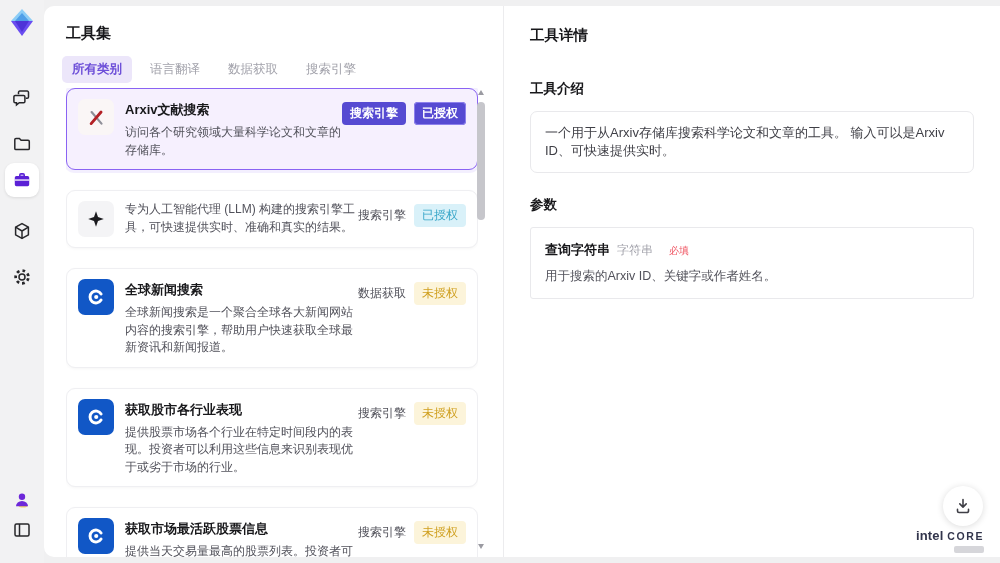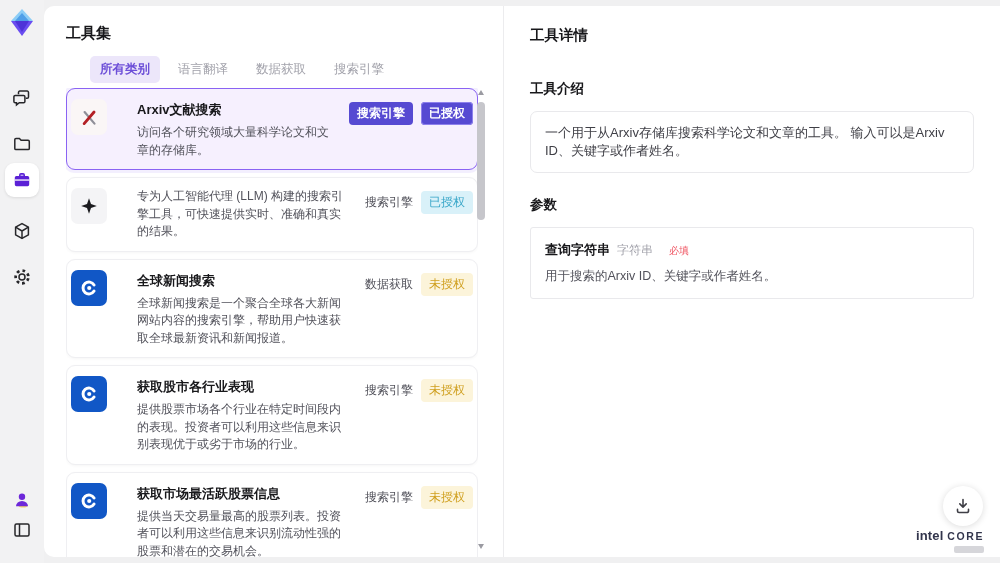--- a/index.html
+++ b/index.html
@@ -11,25 +11,25 @@
   .side .logo{position:absolute;left:8px;top:8px;width:28px;height:30px;}
   .rail-item{position:absolute;left:8px;width:28px;height:28px;display:flex;align-items:center;justify-content:center;cursor:pointer;}
   .rail-chip{position:absolute;left:5px;top:163px;width:34px;height:34px;background:#fff;border-radius:9px;box-shadow:0 1px 3px rgba(0,0,0,.10);}
   .rail-item svg{display:block;}
 
   
   .main{position:absolute;left:44px;top:6px;right:0;bottom:6px;background:#fff;border-radius:10px 0 0 10px;}
 
   
   .list-title{position:absolute;left:22px;top:18px;font-size:15px;font-weight:bold;color:#18181b;}
-  .tabs{position:absolute;left:18px;top:50px;display:flex;gap:8px;align-items:center;margin-left:28px;}
+  .tabs{position:absolute;left:18px;top:50px;display:flex;gap:8px;align-items:center;}
   .tab{font-size:12.5px;color:#a1a1aa;padding:5px 10px;border-radius:5px;cursor:pointer;white-space:nowrap;}
   .tab.active{background:#ece6fa;color:#6d4fd8;font-weight:bold;}
   .cards{position:absolute;left:22px;top:82px;width:412px;bottom:0;overflow:hidden;}
-  .tool-card{display:flex;align-items:flex-start;padding:10px 4px;border:1px solid #efeff2;border-radius:9px;margin-bottom:7px;background:#fff;box-shadow:0 1px 3px rgba(0,0,0,.04);cursor:pointer;box-sizing:border-box;gap:19px;}
+  .tool-card{display:flex;align-items:flex-start;padding:10px 11px;border:1px solid #efeff2;border-radius:9px;margin-bottom:20px;background:#fff;box-shadow:0 1px 3px rgba(0,0,0,.04);cursor:pointer;box-sizing:border-box;}
   .tool-card.selected{background:#f6f0fe;border:1.5px solid #8a63f3;box-shadow:0 0 0 3px rgba(138,99,243,.10);}
   .tool-icon{width:36px;height:36px;border-radius:7px;background:#f4f4f6;display:flex;align-items:center;justify-content:center;flex:0 0 36px;margin-right:11px;overflow:hidden;}
   .tool-icon.icon-news-blue{background:#1157c6;}
   .tool-icon.icon-arxiv{background:#faf6f6;}
   .tool-body{flex:1;min-width:0;}
   .tool-name{font-size:13px;font-weight:bold;color:#18181b;margin:2px 0 5px;}
   .tool-desc{font-size:12px;color:#52525b;line-height:1.46;max-width:238px;}
   .tool-tags{display:flex;gap:8px;align-items:center;margin-left:auto;padding-top:3px;}
   .tag{font-size:12px;white-space:nowrap;border-radius:4px;padding:3px 8px;}
   .tag.solid{background:#564ad2;color:#fff;font-weight:bold;}
@@ -224,21 +224,21 @@
 
     <div class="scrollbar">
       <div class="scroll-arrow up"></div>
       <div class="scroll-thumb"></div>
       <div class="scroll-arrow down"></div>
     </div>
 
     <div class="detail">
       <div class="detail-title">工具详情</div>
       <div class="section-title">工具介绍</div>
-      <div class="intro-box">一个用于从Arxiv存储库搜索科学论文和文章的工具。 输入可以是Arxiv ID、关键字或作者姓名。</div>
+      <div class="intro-box">一个用于从Arxiv存储库搜索科学论文和文章的工具。 输入可以是Arxiv ID、可快速提供实时。</div>
       <div class="section-title">参数</div>
       <div class="param-box">
         <div class="param-head">
           <span class="param-name">查询字符串</span>
           <span class="param-type">字符串</span>
           <span class="param-required">必填</span>
         </div>
         <div class="param-desc">用于搜索的Arxiv ID、关键字或作者姓名。</div>
       </div>
     </div>

